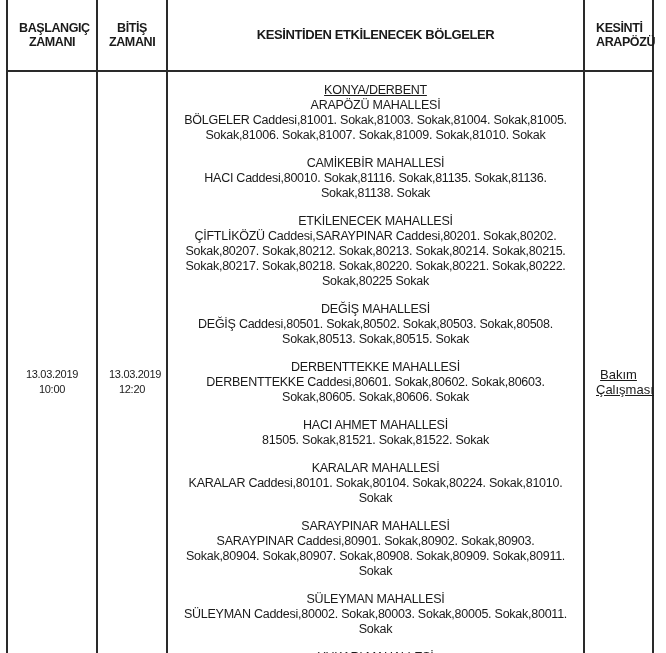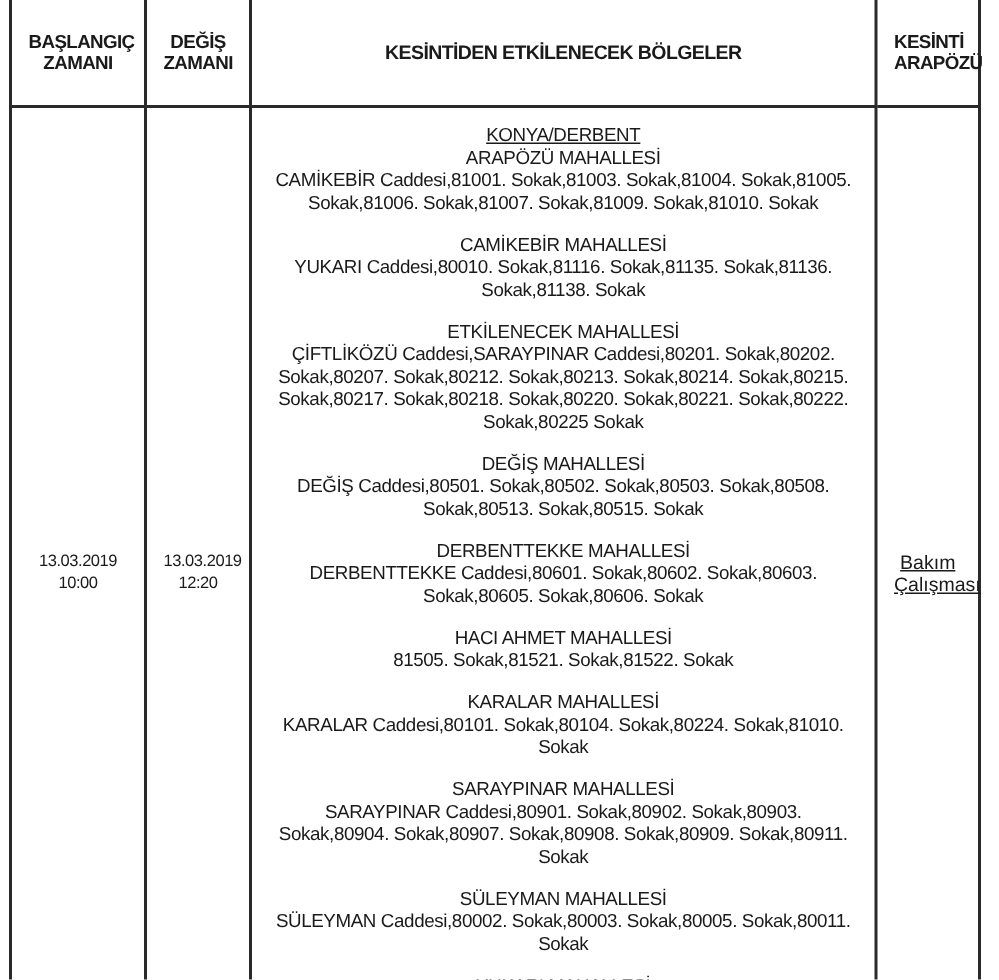--- a/index.html
+++ b/index.html
@@ -85,21 +85,21 @@
       <col class="c3">
       <col class="c4">
   </colgroup>
   <thead>
     <tr>
       <th>
         <span>BAŞLANGIÇ</span><br>
         <span>ZAMANI</span>
       </th>
       <th>
-        <span>DEĞİŞ</span><br>
+        <span>BİTİŞ</span><br>
         <span>ZAMANI</span>
       </th>
       <th class="main-head">KESİNTİDEN ETKİLENECEK BÖLGELER</th>
       <th>
         <span>KESİNTİ</span><br>
         <span>ARAPÖZÜ</span>
       </th>
     </tr>
   </thead>
   <tbody>
@@ -110,25 +110,25 @@
       </td>
       <td class="time-cell">
         <span>13.03.2019</span><br>
         <span>12:20</span>
       </td>
       <td class="regions-cell">
         <span class="district">KONYA/DERBENT</span>
         <div id="mahalle-list">
           <div class="mahalle">
               <span class="mahalle-name">ARAPÖZÜ MAHALLESİ</span>
-              <span class="mahalle-streets">CAMİKEBİR Caddesi,81001. Sokak,81003. Sokak,81004. Sokak,81005. Sokak,81006. Sokak,81007. Sokak,81009. Sokak,81010. Sokak</span>
+              <span class="mahalle-streets">BÖLGELER Caddesi,81001. Sokak,81003. Sokak,81004. Sokak,81005. Sokak,81006. Sokak,81007. Sokak,81009. Sokak,81010. Sokak</span>
             </div>
           <div class="mahalle">
               <span class="mahalle-name">CAMİKEBİR MAHALLESİ</span>
-              <span class="mahalle-streets">YUKARI Caddesi,80010. Sokak,81116. Sokak,81135. Sokak,81136. Sokak,81138. Sokak</span>
+              <span class="mahalle-streets">HACI Caddesi,80010. Sokak,81116. Sokak,81135. Sokak,81136. Sokak,81138. Sokak</span>
             </div>
           <div class="mahalle">
               <span class="mahalle-name">ETKİLENECEK MAHALLESİ</span>
               <span class="mahalle-streets">ÇİFTLİKÖZÜ Caddesi,SARAYPINAR Caddesi,80201. Sokak,80202. Sokak,80207. Sokak,80212. Sokak,80213. Sokak,80214. Sokak,80215. Sokak,80217. Sokak,80218. Sokak,80220. Sokak,80221. Sokak,80222. Sokak,80225 Sokak</span>
             </div>
           <div class="mahalle">
               <span class="mahalle-name">DEĞİŞ MAHALLESİ</span>
               <span class="mahalle-streets">DEĞİŞ Caddesi,80501. Sokak,80502. Sokak,80503. Sokak,80508. Sokak,80513. Sokak,80515. Sokak</span>
             </div>
           <div class="mahalle">

